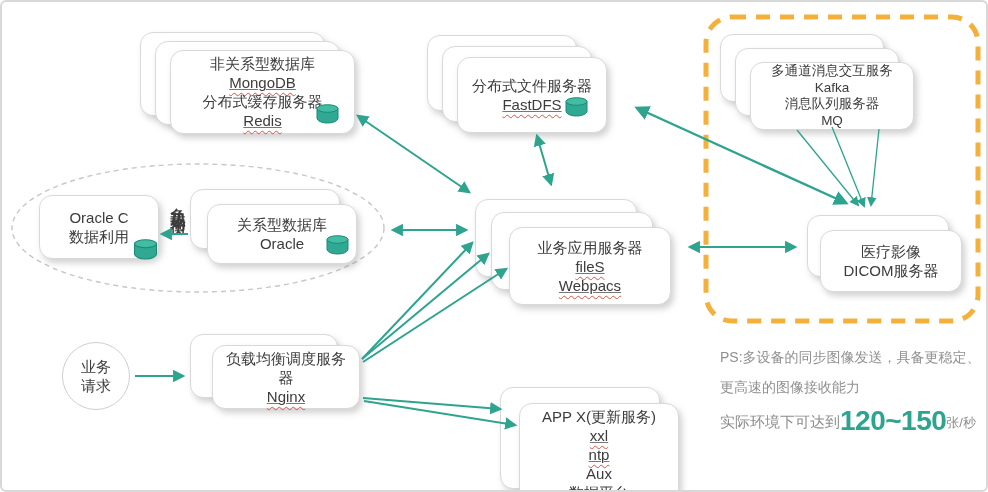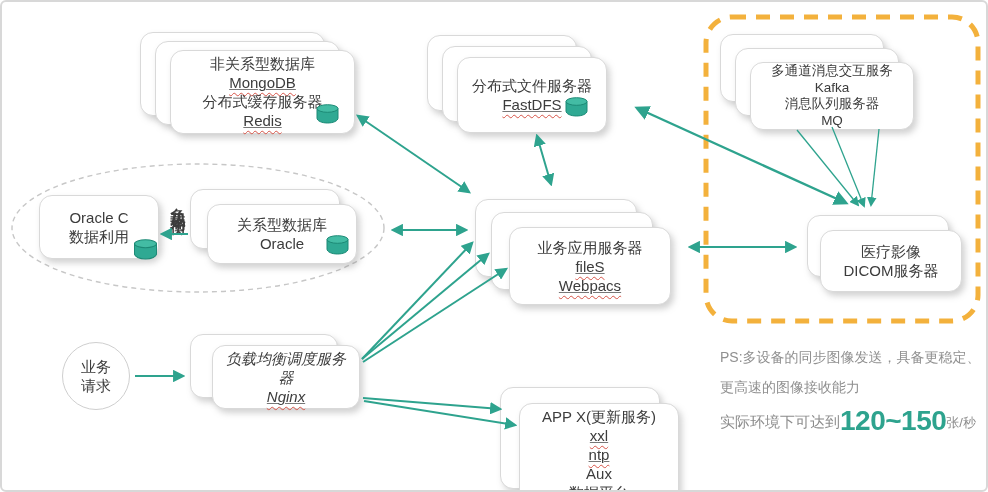--- a/index.html
+++ b/index.html
@@ -128,21 +128,21 @@
       <div class="ln">DICOM服务器</div>
     </div>
   </div>
 
   <div class="circle" style="left:60px; top:340px; width:68px; height:68px;">
     <div class="inner">业务请求</div>
   </div>
 
   <div class="stack" style="left:210px; top:343px; width:148px; height:64px;">
     <div class="layer" style="transform:translate(-22px,-11px);"></div>
-    <div class="card" style="padding:12px 10px;font-style:italic;">
+    <div class="card" style="padding:12px 10px;">
       <div class="ln">负载均衡调度服务器</div>
       <div class="ln"><span class="mis"><span class="ulx">Nginx</span></span></div>
     </div>
   </div>
 
   <div class="stack" style="left:517px; top:373px; width:160px; height:102px;margin-top:28px;">
     <div class="layer" style="transform:translate(-19px,-16px);"></div>
     <div class="card">
       <div class="ln">APP X(更新服务)</div>
       <div class="ln"><span class="mis"><span class="ulx">xxl</span></span></div>

